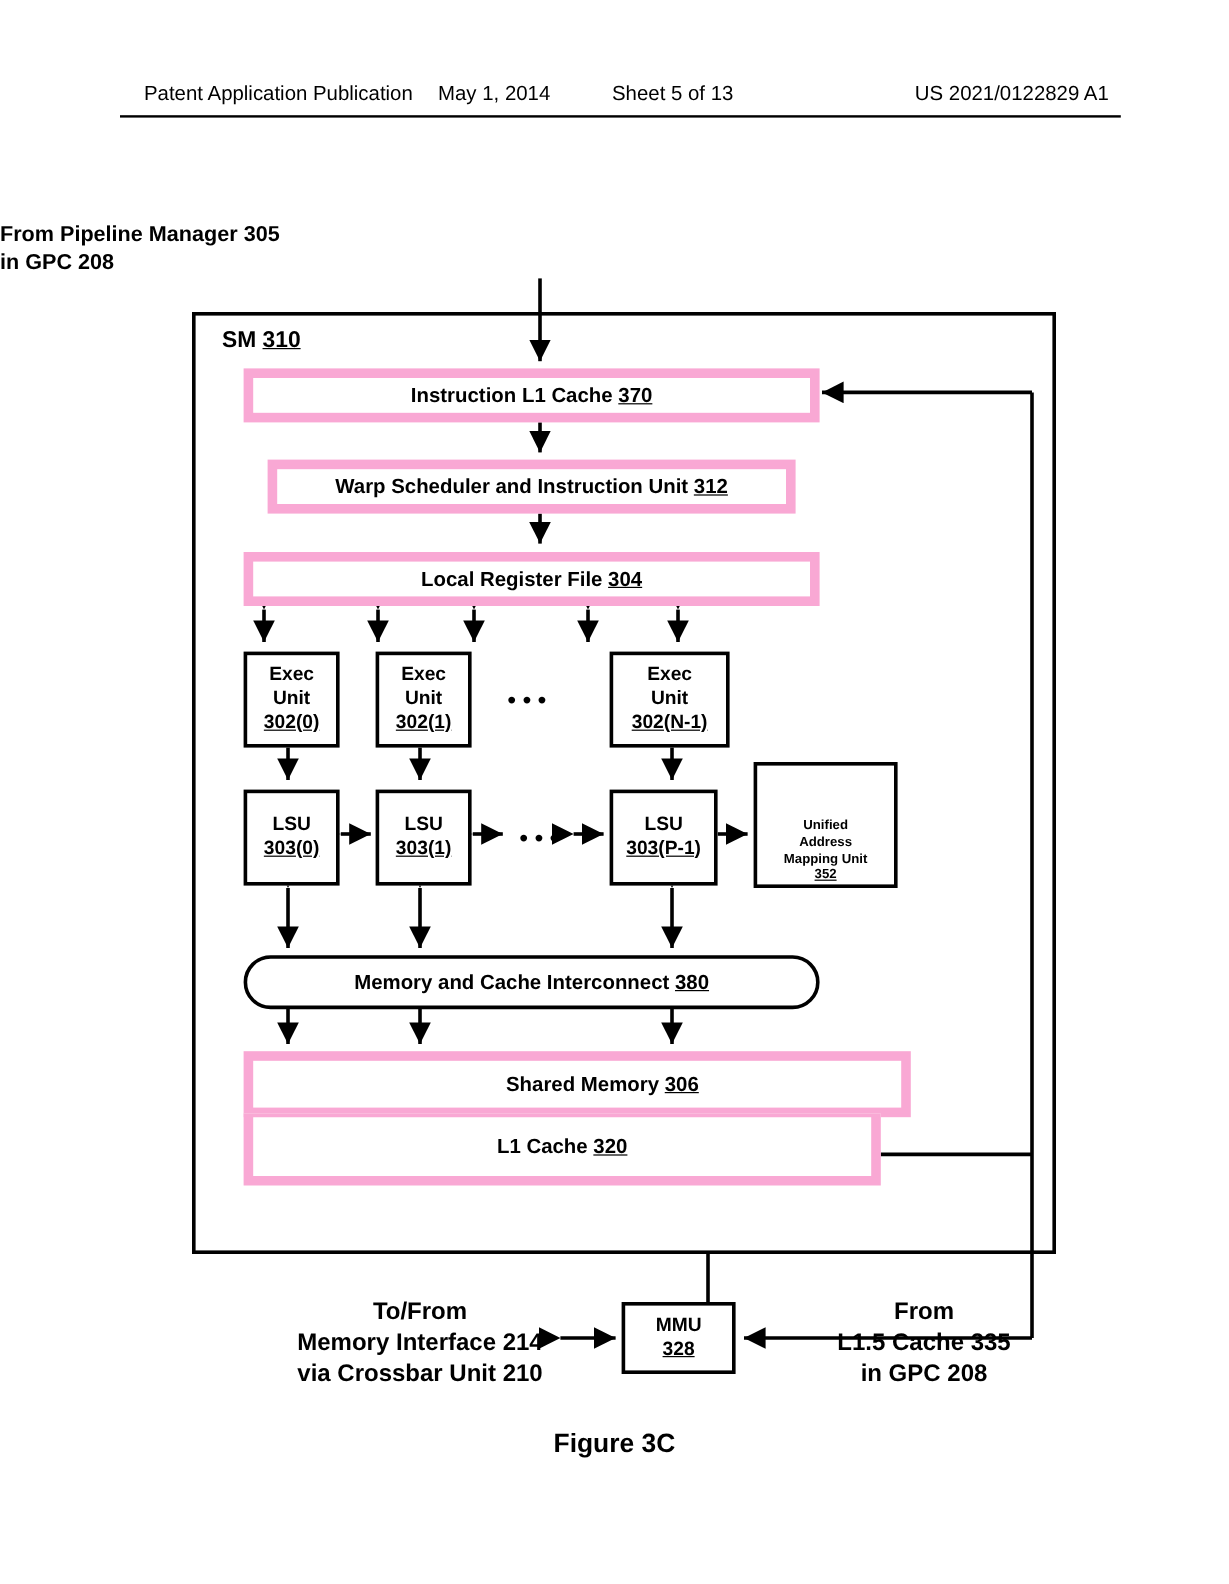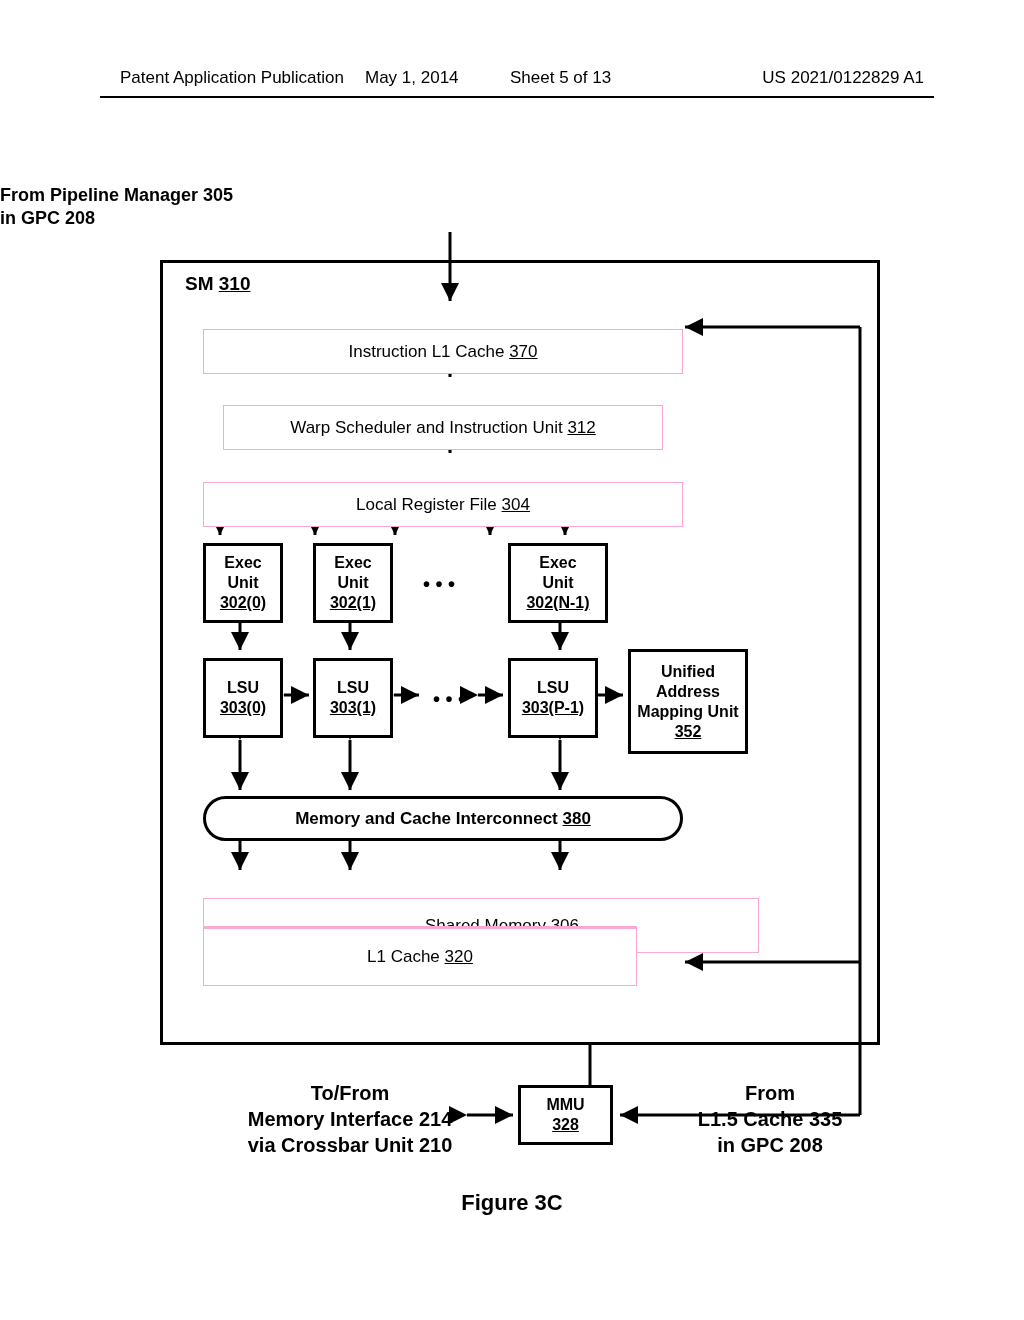--- a/index.html
+++ b/index.html
@@ -67,30 +67,29 @@
     position: absolute;
     top: 10px;
     left: 22px;
     font-weight: bold;
     font-size: 19px;
   }
   .sm-label .ref { text-decoration: underline; }
 
   .block {
     position: absolute;
-    border: 1px solid #f9a8d4;
+    border: 8px solid #f9a8d4;
     box-sizing: border-box;
     text-align: center;
-    font-weight: normal;
+    font-weight: bold;
     font-size: 17px;
     background: white;
     display: flex;
     align-items: center;
     justify-content: center;
-    margin-top: 22px;
   }
   .block-inner { padding: 2px 4px; }
   .ref { text-decoration: underline; }
 
   .smallblock {
     position: absolute;
     border: 3px solid black;
     box-sizing: border-box;
     text-align: center;
     font-weight: bold;
@@ -267,41 +266,41 @@
       </div>
       <div class="smallblock" style="top:395px; left:150px; width:80px; height:80px;">
         <span><span>LSU</span><br>
         <span class="ref">303(1)</span></span>
       </div>
       <div class="dots" style="top:425px; left:270px;">• • •</div>
       <div class="smallblock" style="top:395px; left:345px; width:90px; height:80px;">
         <span><span>LSU</span><br>
         <span class="ref">303(P-1)</span></span>
       </div>
-      <div class="smallblock" style="top:386px; left:465px; width:120px; height:105px; font-size:16px;">
+      <div class="smallblock" style="top:372px; left:465px; width:120px; height:105px; font-size:11px;align-items:flex-end;">
         <span><span>Unified</span><br>
         <span>Address</span><br>
         <span>Mapping Unit</span><br>
         <span class="ref">352</span></span>
       </div>
 
       <div class="memcache" style="top:533px; left:40px; width:480px; height:45px;">
         <span>
           <span>Memory and Cache Interconnect</span>
           <span class="ref">380</span>
         </span>
       </div>
 
       <div class="block" style="top:613px; left:40px; width:556px; height:55px;padding-left:42px;">
         <span class="block-inner">
           <span>Shared Memory</span>
           <span class="ref">306</span>
         </span>
       </div>
-      <div class="block" style="top:641px; left:40px; width:434px; height:60px; border-top-width:3px;">
+      <div class="block" style="top:665px; left:40px; width:531px; height:60px; border-top-width:3px;">
         <span class="block-inner">
           <span>L1 Cache</span>
           <span class="ref">320</span>
         </span>
       </div>
     </div>
 
     <div class="bottom-text" style="top:820px; left:70px; width:240px;">
       <span>To/From</span><br>
       <span>Memory Interface 214</span><br>

